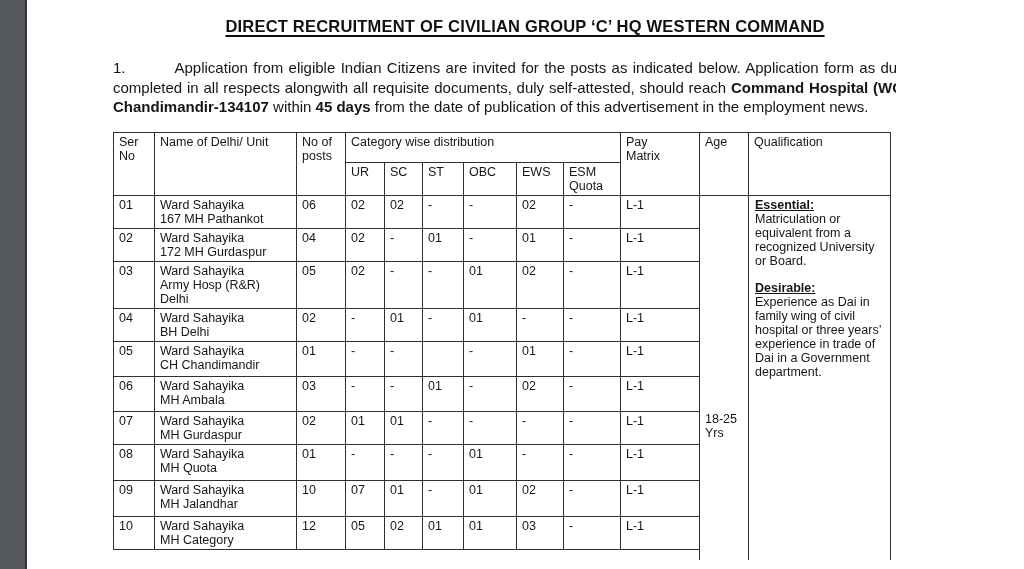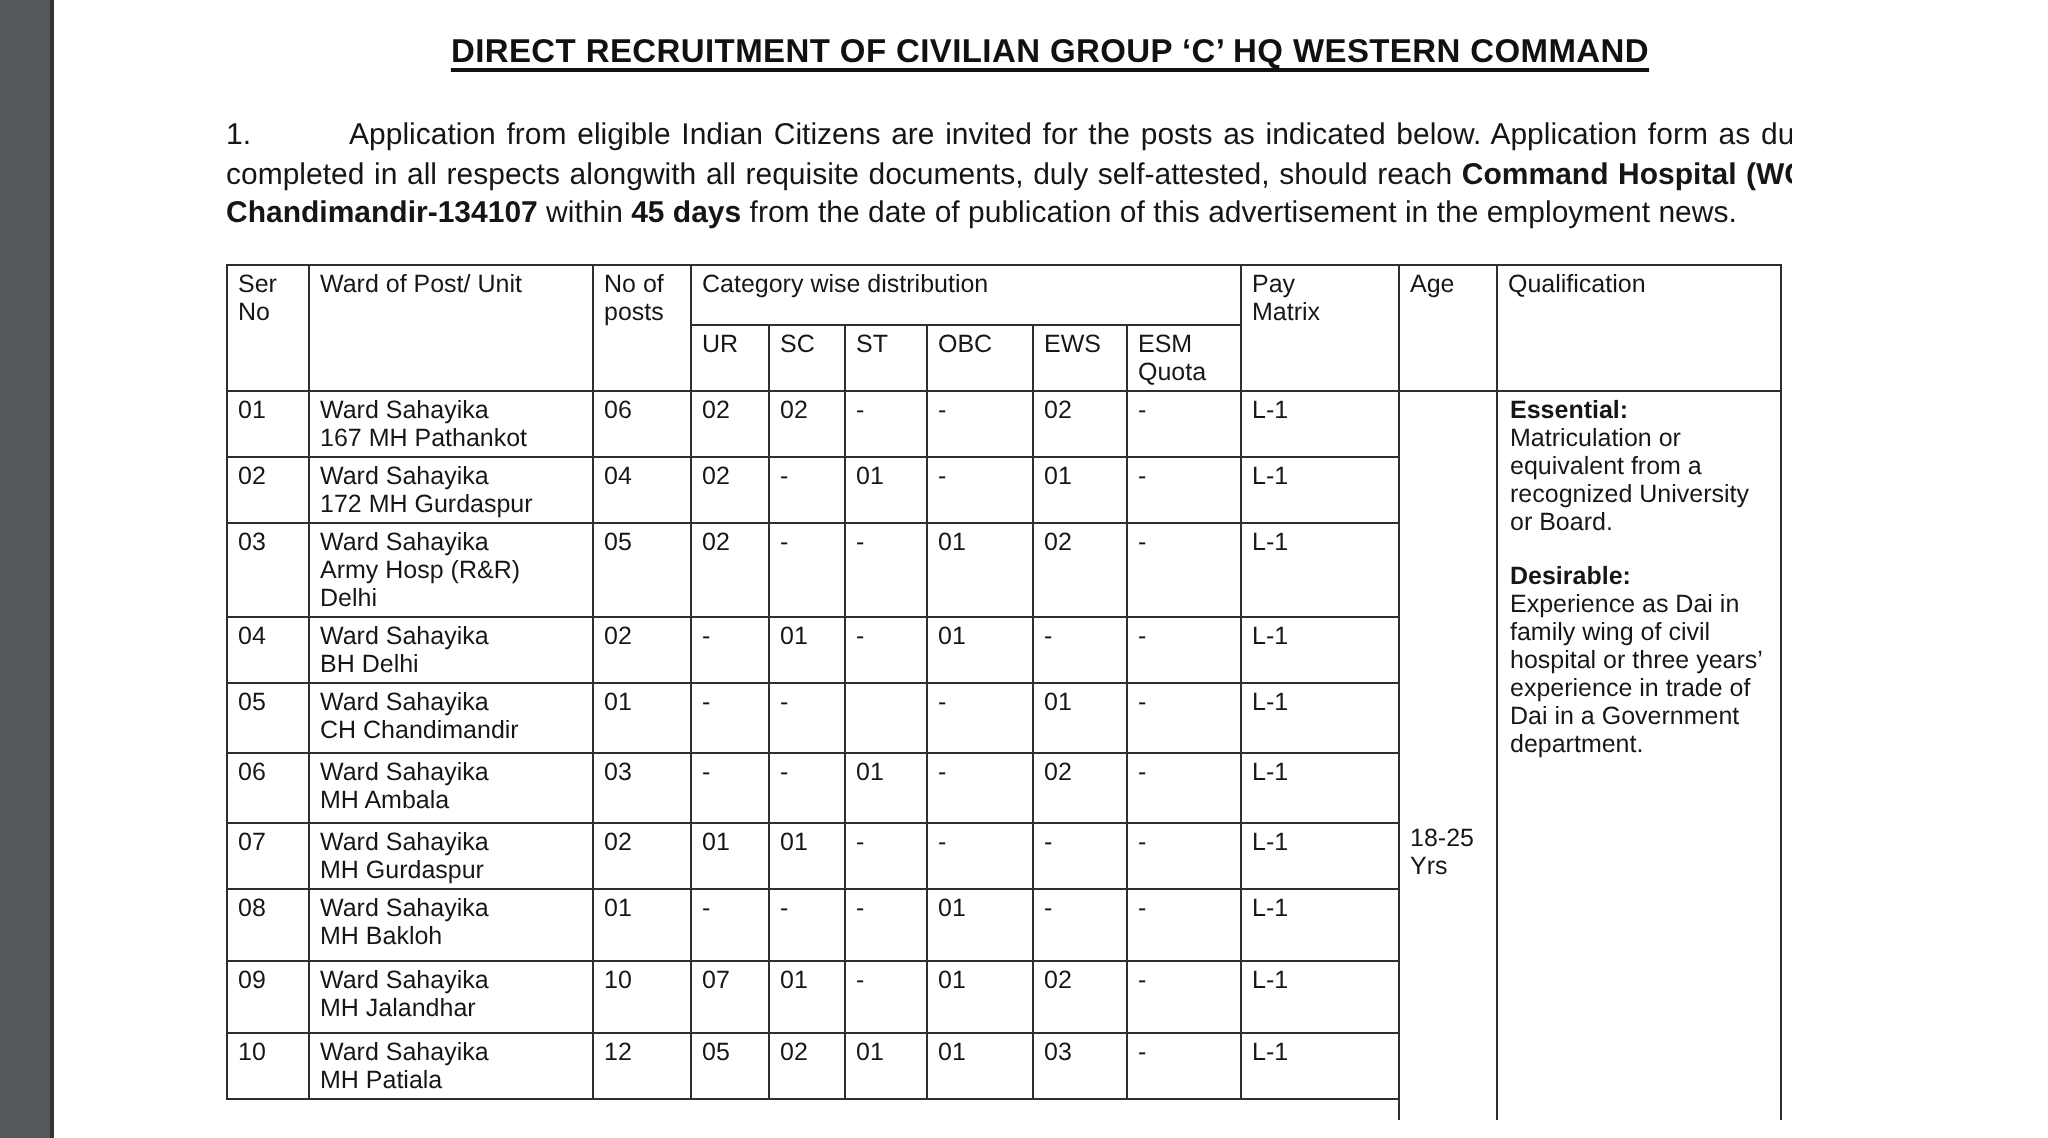--- a/index.html
+++ b/index.html
@@ -27,21 +27,21 @@
   tbody tr:nth-child(4)  { height:33px; }
   tbody tr:nth-child(5)  { height:35px; }
   tbody tr:nth-child(6)  { height:35px; }
   tbody tr:nth-child(7)  { height:33px; }
   tbody tr:nth-child(8)  { height:36px; }
   tbody tr:nth-child(9)  { height:36px; }
   tbody tr:nth-child(10) { height:33px; }
   tr.phantom td { border:none; height:10px; padding:0; }
   td.cell-age  { border-bottom:none; padding-top:216px; }
   td.cell-qual { border-bottom:none; padding:2px 6px; }
-  .qual-head { font-weight:bold; }
+  .qual-head { font-weight:bold; text-decoration:underline; }
   .qual-spacer { height:13px; }
 </style>
 </head>
 <body>
 
 <div class="screen">
   <div class="strip strip-left"></div>
   <div class="strip strip-right"></div>
   <div class="top-smudge"></div>
 
@@ -62,21 +62,21 @@
           <col style="width:47px">
           <col style="width:57px">
         <col style="width:79px">
           <col style="width:49px">
           <col style="width:142px">
       </colgroup>
       <thead>
         <tr>
           <th rowspan="2" class="pre">Ser
 No</th>
-          <th rowspan="2">Ward of Post/ Unit</th>
+          <th rowspan="2">Name of Delhi/ Unit</th>
           <th rowspan="2" class="pre">No of
 posts</th>
           <th colspan="6">Category wise distribution</th>
           <th rowspan="2" class="pre">Pay
 Matrix</th>
           <th rowspan="2">Age</th>
           <th rowspan="2">Qualification</th>
         </tr>
         <tr>
           <th>UR</th>
@@ -201,21 +201,21 @@
     <td>-</td>
     <td>-</td>
     <td>-</td>
     <td>-</td>
     <td>L-1</td>
   </tr>
           <tr>
     <td>08</td>
     <td>
       <div>Ward Sahayika</div>
-      <div class="pre">MH Bakloh</div>
+      <div class="pre">MH Quota</div>
     </td>
     <td>01</td>
     <td>-</td>
     <td>-</td>
     <td>-</td>
     <td>01</td>
     <td>-</td>
     <td>-</td>
     <td>L-1</td>
   </tr>
@@ -231,21 +231,21 @@
     <td>-</td>
     <td>01</td>
     <td>02</td>
     <td>-</td>
     <td>L-1</td>
   </tr>
           <tr>
     <td>10</td>
     <td>
       <div>Ward Sahayika</div>
-      <div class="pre">MH Patiala</div>
+      <div class="pre">MH Category</div>
     </td>
     <td>12</td>
     <td>05</td>
     <td>02</td>
     <td>01</td>
     <td>01</td>
     <td>03</td>
     <td>-</td>
     <td>L-1</td>
   </tr>

